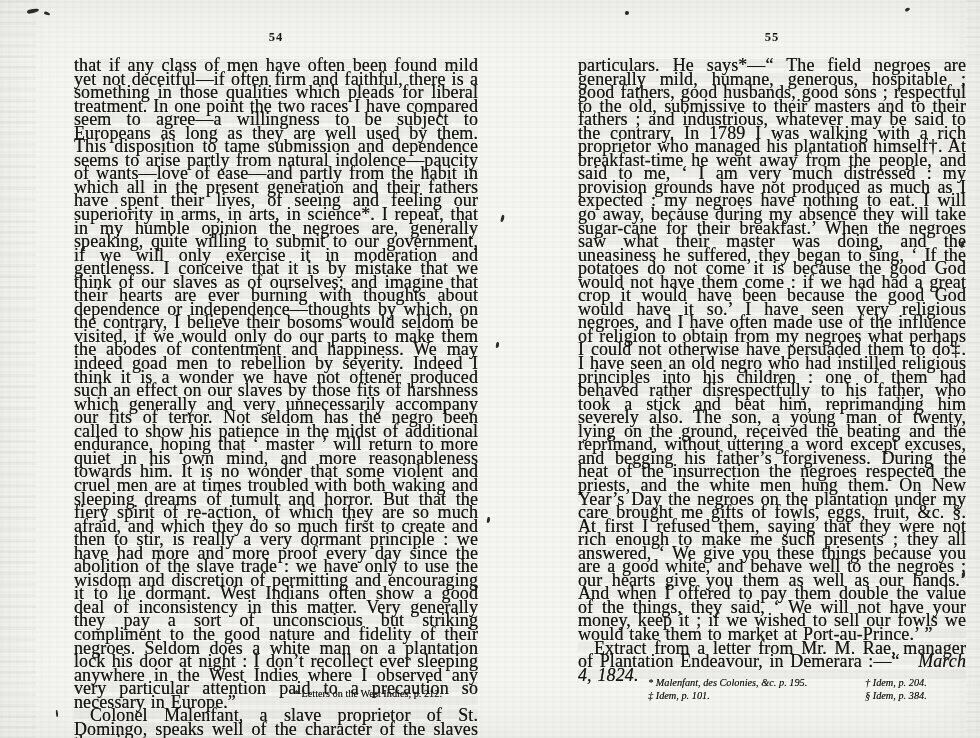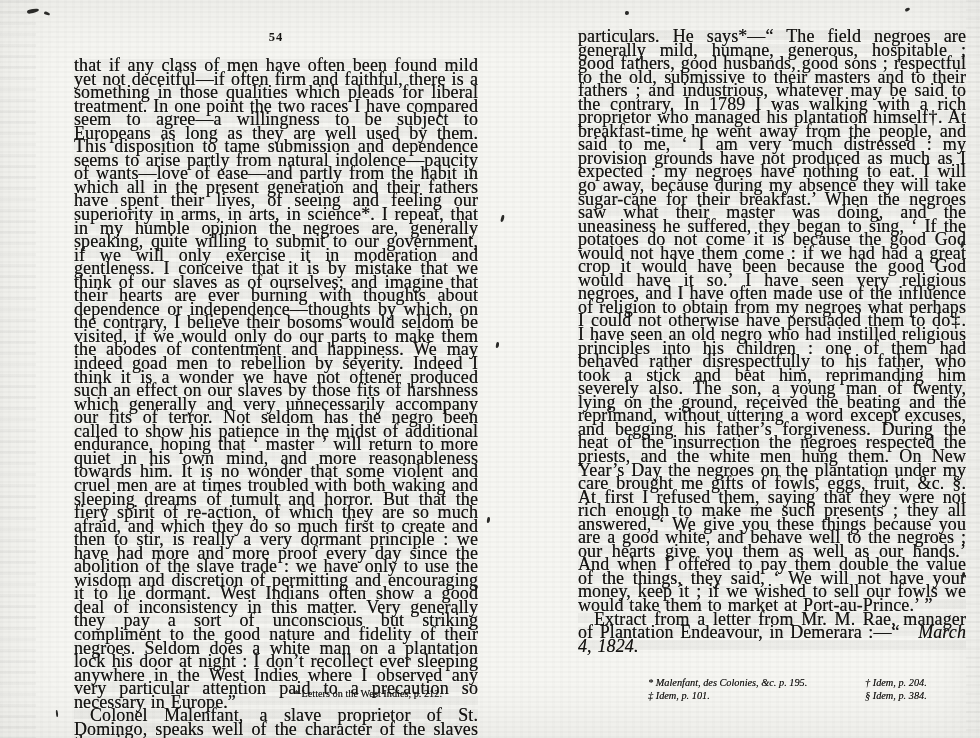--- a/index.html
+++ b/index.html
@@ -81,20 +81,21 @@
   <div class="noise-right"></div>
 
   <div class="page page-left">
     <div class="pagenum">54</div>
     <p class="body-text">that if any class of men have often been found mild yet not deceitful—if often firm and faithful, there is a something in those qualities which pleads for liberal treatment.  In one point the two races I have compared seem to agree—a willingness to be subject to Europeans as long as they are well used by them.  This disposition to tame submission and dependence seems to arise partly from natural indolence—paucity of wants—love of ease—and partly from the habit in which all in the present generation and their fathers have spent their lives, of seeing and feeling our superiority in arms, in arts, in science*.  I repeat, that in my humble opinion the negroes are, generally speaking, quite willing to submit to our government, if we will only exercise it in moderation and gentleness.  I conceive that it is by mistake that we think of our slaves as of ourselves; and imagine that their hearts are ever burning with thoughts about dependence or independence—thoughts by which, on the contrary, I believe their bosoms would seldom be visited, if we would only do our parts to make them the abodes of contentment and happiness.  We may indeed goad men to rebellion by severity.  Indeed I think it is a wonder we have not oftener produced such an effect on our slaves by those fits of harshness which generally and very unnecessarily accompany our fits of terror.  Not seldom has the negro been called to show his patience in the midst of additional endurance, hoping that ‘ master ’ will return to more quiet in his own mind, and more reasonableness towards him.  It is no wonder that some violent and cruel men are at times troubled with both waking and sleeping dreams of tumult and horror.  But that the fiery spirit of re-action, of which they are so much afraid, and which they do so much first to create and then to stir, is really a very dormant principle : we have had more and more proof every day since the abolition of the slave trade : we have only to use the wisdom and discretion of permitting and encouraging it to lie dormant.  West Indians often show a good deal of inconsistency in this matter.  Very generally they pay a sort of unconscious but striking compliment to the good nature and fidelity of their negroes.  Seldom does a white man on a plantation lock his door at night : I don’t recollect ever sleeping anywhere in the West Indies where I observed any very particular attention paid to a precaution so necessary in Europe.”</p>
     <p class="body-text indent">Colonel Malenfant, a slave proprietor of St. Domingo, speaks well of the character of the slaves there in many</p>
   </div>
   <div class="footnote-left">* Letters on the West Indies, p. 212.</div>
 
   <div class="page page-right">
+    <div class="pagenum">55</div>
     <p class="body-text">particulars.  He says*—“ The field negroes are generally mild, humane, generous, hospitable ; good fathers, good husbands, good sons ; respectful to the old, submissive to their masters and to their fathers ; and industrious, whatever may be said to the contrary.  In 1789 I was walking with a rich proprietor who managed his plantation himself†.  At breakfast-time he went away from the people, and said to me, ‘ I am very much distressed : my provision grounds have not produced as much as I expected : my negroes have nothing to eat.  I will go away, because during my absence they will take sugar-cane for their breakfast.’ When the negroes saw what their master was doing, and the uneasiness he suffered, they began to sing, ‘ If the potatoes do not come it is because the good God would not have them come : if we had had a great crop it would have been because the good God would have it so.’  I have seen very religious negroes, and I have often made use of the influence of religion to obtain from my negroes what perhaps I could not otherwise have persuaded them to do‡. I have seen an old negro who had instilled religious principles into his children : one of them had behaved rather disrespectfully to his father, who took a stick and beat him, reprimanding him severely also.  The son, a young man of twenty, lying on the ground, received the beating and the reprimand, without uttering a word except excuses, and begging his father’s forgiveness.  During the heat of the insurrection the negroes respected the priests, and the white men hung them.  On New Year’s Day the negroes on the plantation under my care brought me gifts of fowls, eggs, fruit, &amp;c. §.  At first I refused them, saying that they were not rich enough to make me such presents ; they all answered, ‘ We give you these things because you are a good white, and behave well to the negroes ; our hearts give you them as well as our hands.’  And when I offered to pay them double the value of the things, they said, ‘ We will not have your money, keep it ; if we wished to sell our fowls we would take them to market at Port-au-Prince.’ ”</p>
     <p class="body-text indent"><span>Extract from a letter from Mr. M. Rae, manager of Plantation Endeavour, in Demerara :—“ </span><span class="italic">March 4, 1824.</span></p>
   </div>
   <div class="footnotes-right">
     <span>* Malenfant, des Colonies, &amp;c. p. 195.</span>
     <span>† Idem, p. 204.</span>
     <span>‡ Idem, p. 101.</span>
     <span>§ Idem, p. 384.</span>
   </div>
 

